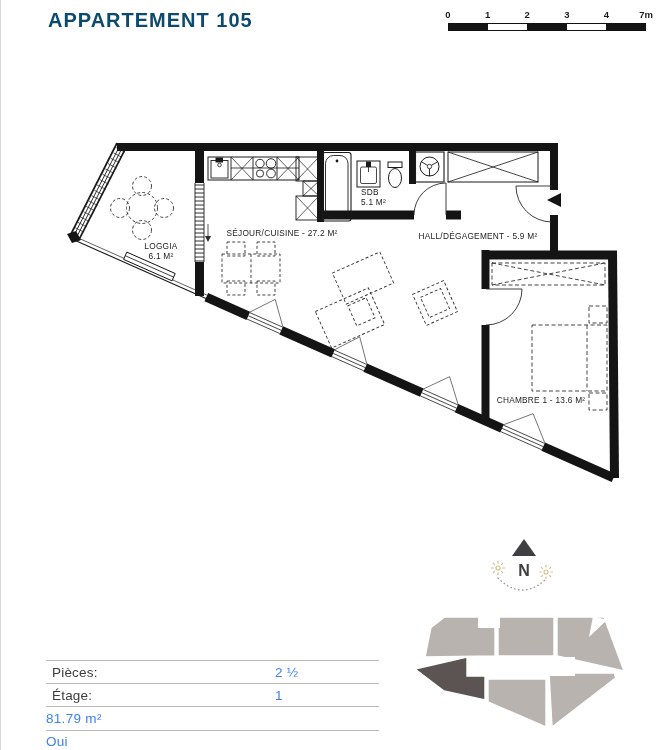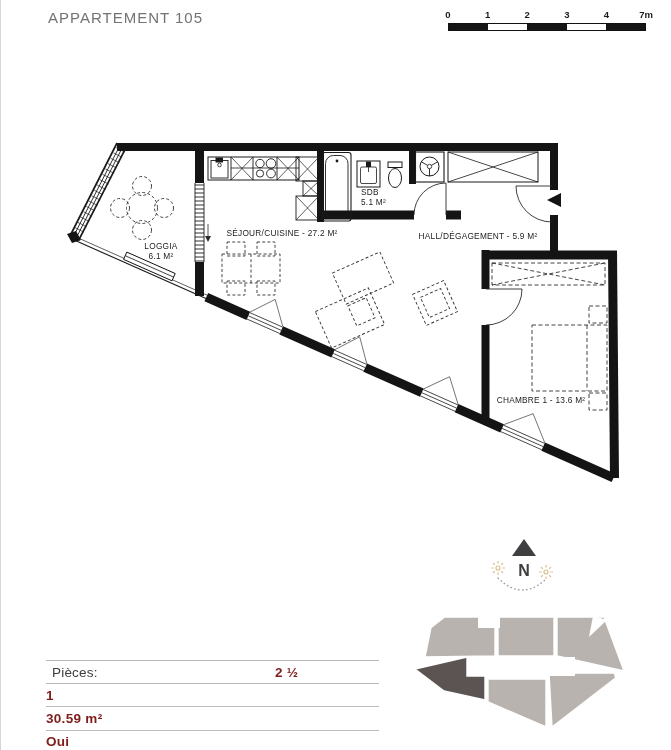--- a/index.html
+++ b/index.html
@@ -1,33 +1,33 @@
 <!DOCTYPE html>
 <html><head>
 <meta charset="utf-8">
 <style>
   html,body{margin:0;padding:0;background:#f4f4f4;}
   .page{position:relative;width:671px;height:750px;background:#fff;overflow:hidden;
         border-left:1px solid #d6d6d6;border-bottom:1px solid #e2e2e2;
         font-family:"Liberation Sans", sans-serif;}
-  .title{position:absolute;left:47px;top:9px;font-size:15px;font-weight:400;
-         color:#737373;letter-spacing:1px;white-space:nowrap;}
+  .title{position:absolute;left:47px;top:9px;font-size:20px;font-weight:700;
+         color:#0c4a6e;letter-spacing:1px;white-space:nowrap;}
   
   .scalebar{position:absolute;left:447px;top:9px;width:198px;}
   .scalebar .ticks{position:relative;height:12px;font-size:9.5px;font-weight:700;color:#1b1b1b;}
   .scalebar .ticks span{position:absolute;transform:translateX(-50%);}
   .scalebar .bar{margin-top:2px;height:6px;border:1.3px solid #111;display:flex;}
   .scalebar .seg{flex:1;}
   .seg.b{background:#151515;} .seg.w{background:#fff;}
   
   .details{position:absolute;left:45px;top:616px;width:333px;font-size:13.5px;color:#3c3d3f;margin-top:44px;}
   .details .row{display:flex;align-items:center;height:22.2px;border-top:1.5px solid #bbbbbb;}
   .details .row:last-child{border-bottom:1.5px solid #bbbbbb;}
   .details .lbl{width:223px;padding-left:6px;letter-spacing:.2px;}
-  .details .val{font-weight:700;color:#7f1d1d;letter-spacing:.3px;}
+  .details .val{font-weight:400;color:#3b82f6;letter-spacing:.3px;}
   svg{position:absolute;left:0;top:0;}
   svg text{font-family:"Liberation Sans", sans-serif;}
   .roomlabel{font-size:8.3px;fill:#222;letter-spacing:.25px;}
 </style>
 </head>
 <body>
 
 <div class="page">
 
   <div class="title">APPARTEMENT 105</div>
@@ -269,23 +269,24 @@
       <polygon points="612,671 624,671 616,685" fill="#fff" stroke="none"></polygon>
     </g>
   </svg>
 
   <div class="details">
     <div class="row">
       <div class="lbl">Pièces:</div>
       <div class="val">2 ½</div>
     </div>
     <div class="row">
+      <div class="lbl">Étage:</div>
       <div class="val">1</div>
     </div>
     <div class="row">
-      <div class="val">30.59 m²</div>
+      <div class="val">81.79 m²</div>
     </div>
     <div class="row">
       <div class="val">Oui</div>
     </div>
   </div>
 
 </div>
 
 </body></html>

